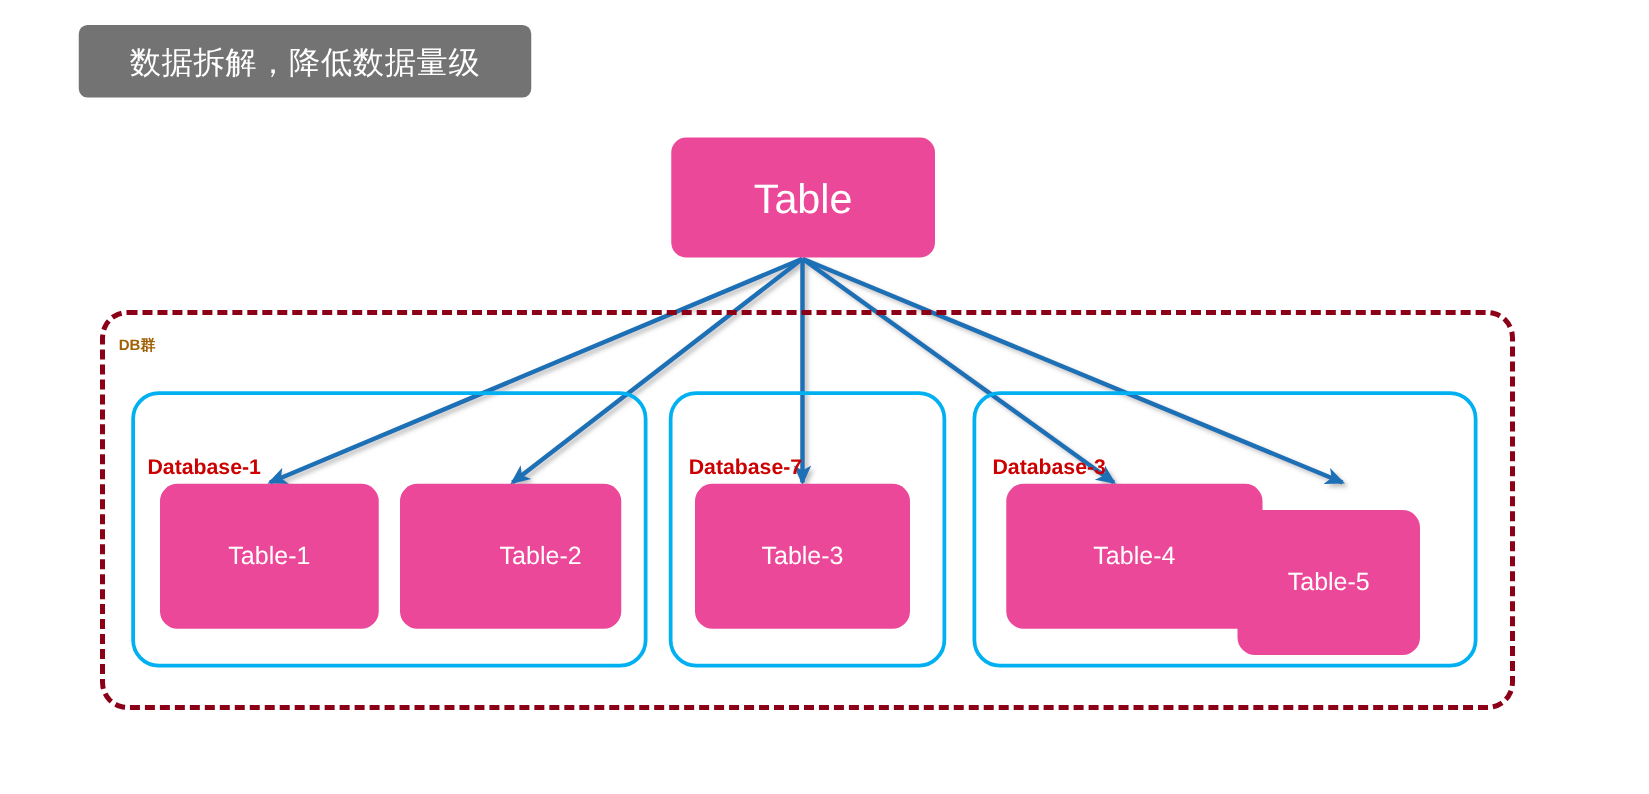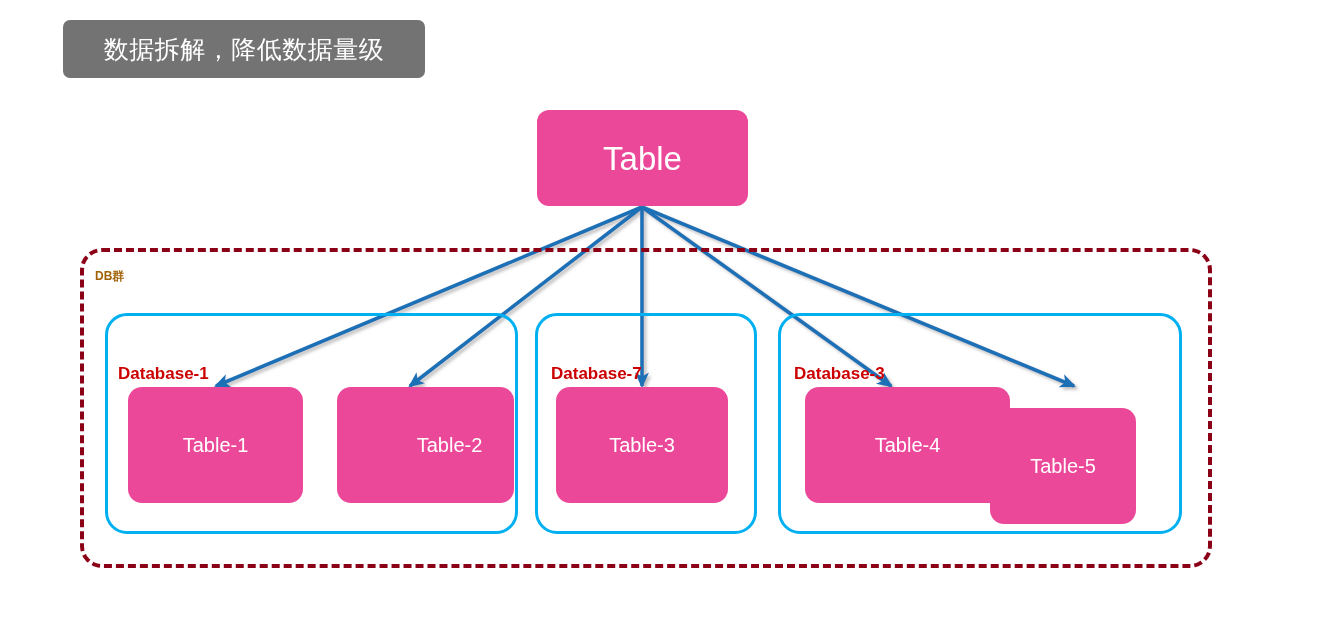--- a/index.html
+++ b/index.html
@@ -128,21 +128,21 @@
     height: 96px;
     border-radius: 12px;
   }
   #node-root .node-text { font-size: 33px; }
 
   .shard-node {
     top: 387px;
     height: 116px;
   }
   #node-t1 { left: 128px;  width: 175px; }
-  #node-t2 { left: 337px;  width: 177px; padding-left: 48px; }
+  #node-t2 { left: 320px;  width: 177px; padding-left: 48px; }
   #node-t3 { left: 556px;  width: 172px; }
   #node-t4 { left: 805px;  width: 205px; }
   #node-t5 { left: 990px;  width: 146px; margin-top: 21px; }
 </style>
 </head>
 <body>
 
 <div id="canvas">
 
   <div id="title-banner">

